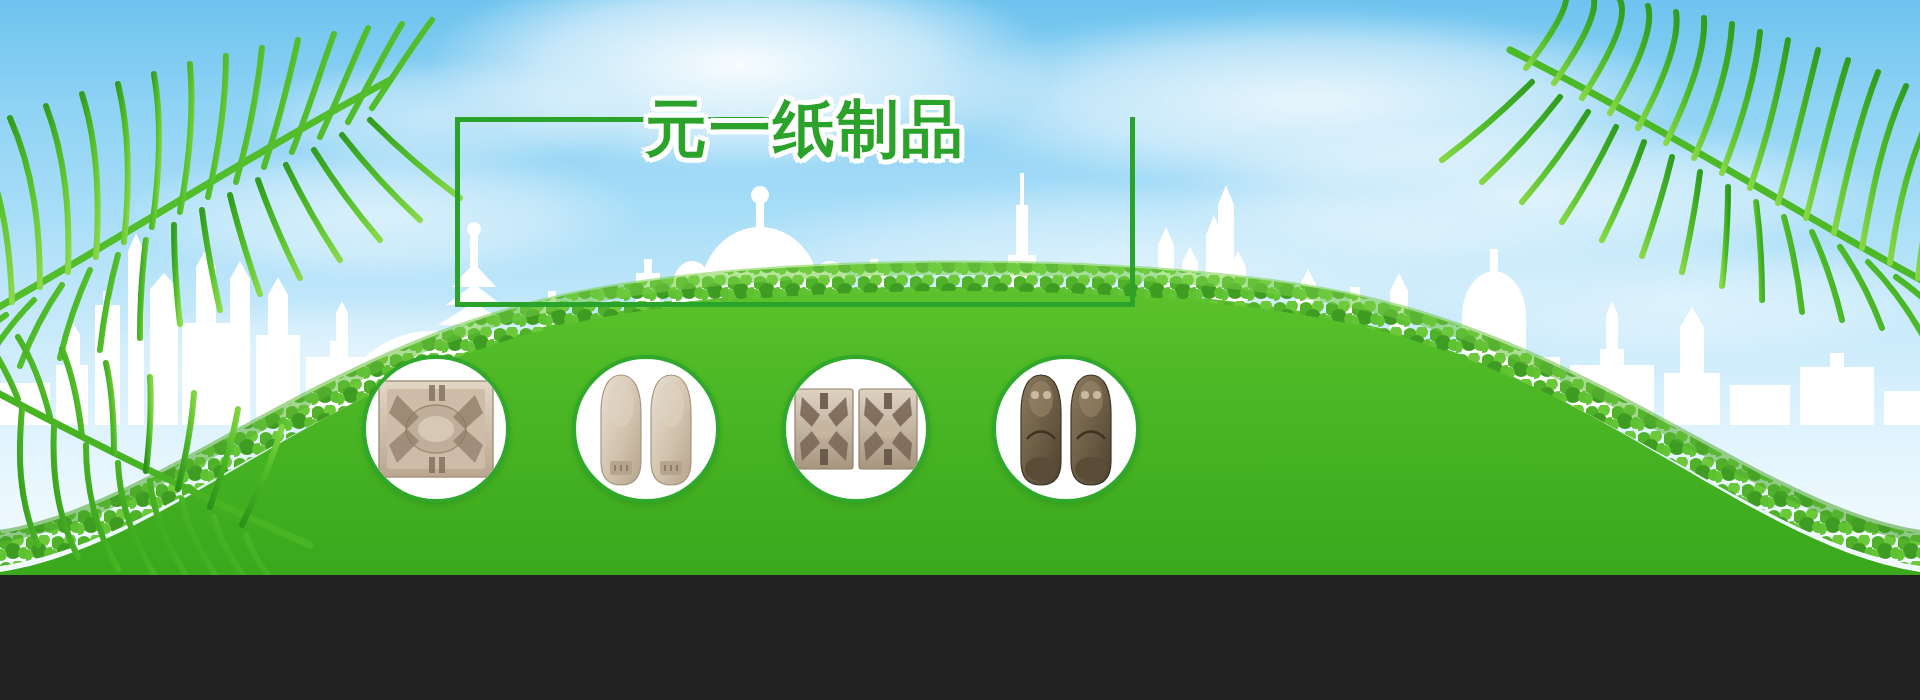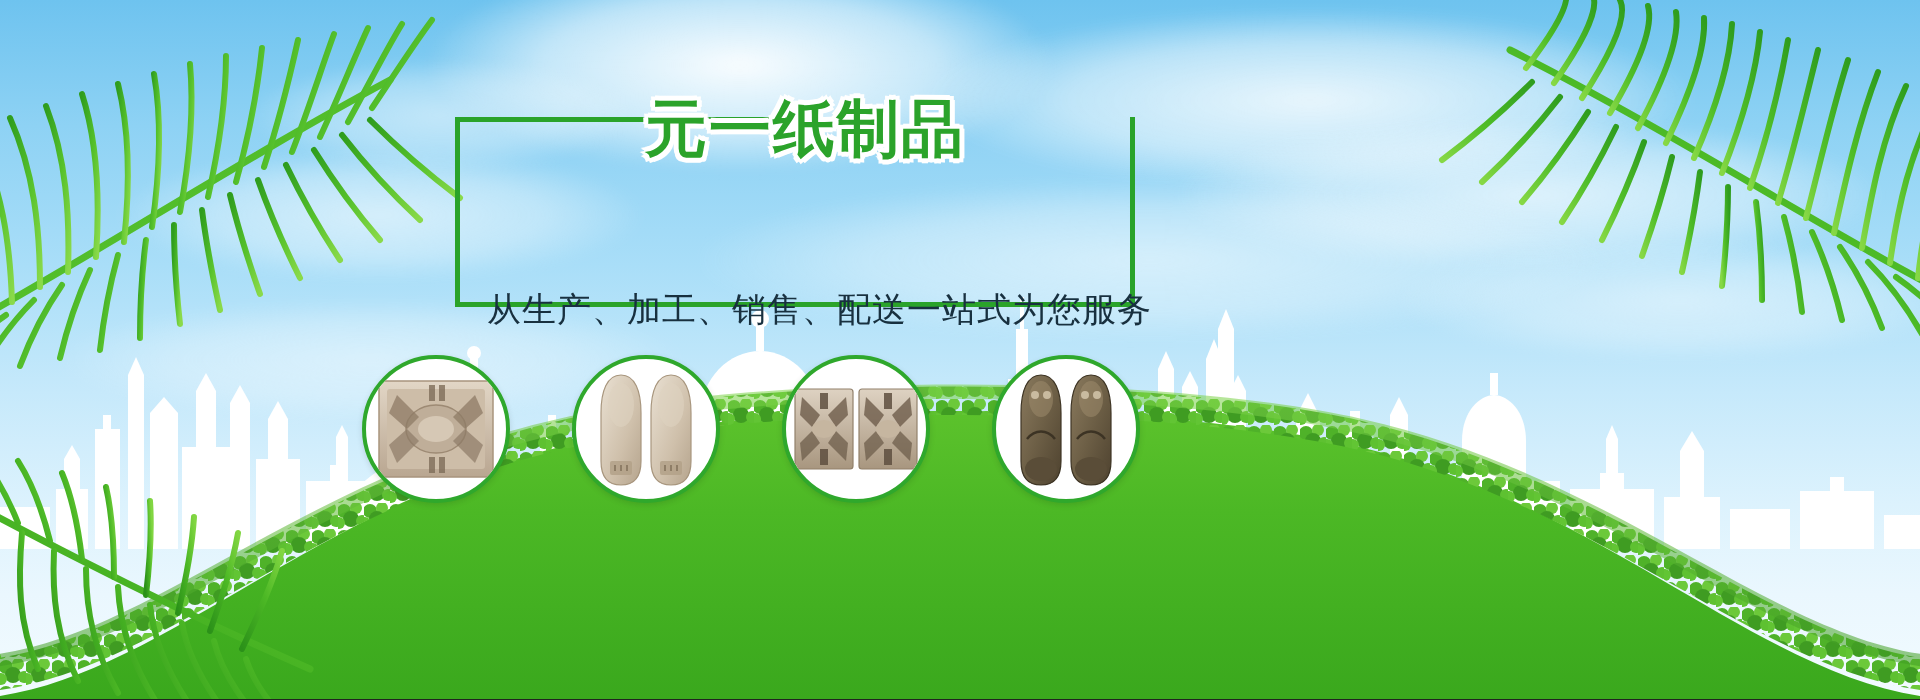--- a/index.html
+++ b/index.html
@@ -1,20 +1,20 @@
 <!DOCTYPE html>
 <html><head>
 <meta charset="utf-8">
 <title>元一纸制品 Banner</title>
 <style>
   * { margin:0; padding:0; box-sizing:border-box; }
   html,body { background:#222; }
   .stage {
     position:relative;
-    width:1920px; height:699px;
+    width:1920px; height:575px;
     overflow:hidden;
     font-family:"Liberation Sans", sans-serif;
   }
 
   
   .sky {
     position:absolute; inset:0;
     background:
       linear-gradient(to bottom,
         #6ec3ef 0%,
@@ -376,21 +376,20 @@
 
   <div class="headline-block">
     <div class="frame-line frame-top"></div>
     <div class="frame-line frame-left"></div>
     <div class="frame-line frame-bottom"></div>
     <div class="frame-line frame-right"></div>
 
     <div class="hl-line hl-1">元一纸制品</div>
   </div>
 
-  <div class="subtitle">从生产、加工、销售、配送一站式为您服务</div>
 
   <div class="circle p1">
     <svg width="118" height="104" viewBox="0 0 118 104">
       <defs>
         <linearGradient id="pulp1" x1="0" y1="0" x2="0" y2="1">
           <stop offset="0%" stop-color="#e2d6c6"></stop>
           <stop offset="100%" stop-color="#b9a691"></stop>
         </linearGradient>
       </defs>
       <rect x="2" y="4" width="114" height="96" rx="4" fill="url(#pulp1)" stroke="#a8947d" stroke-width="1.5"></rect>

